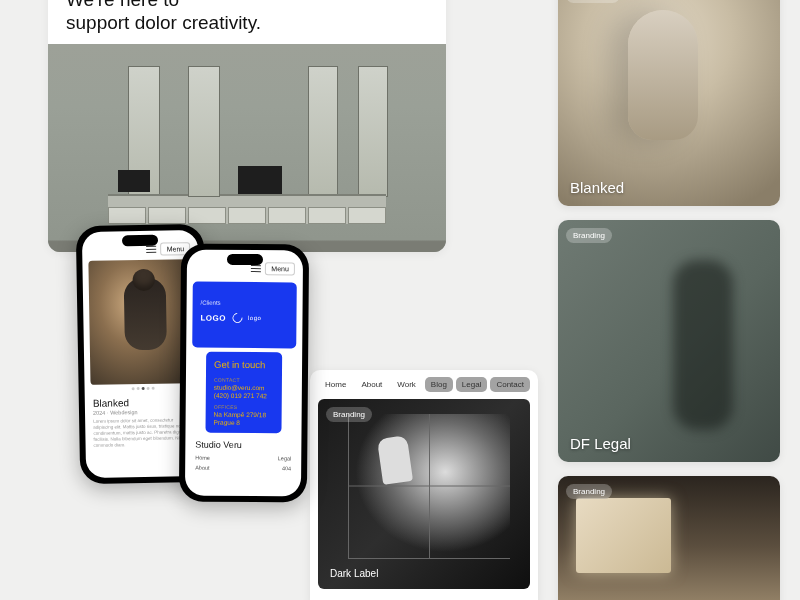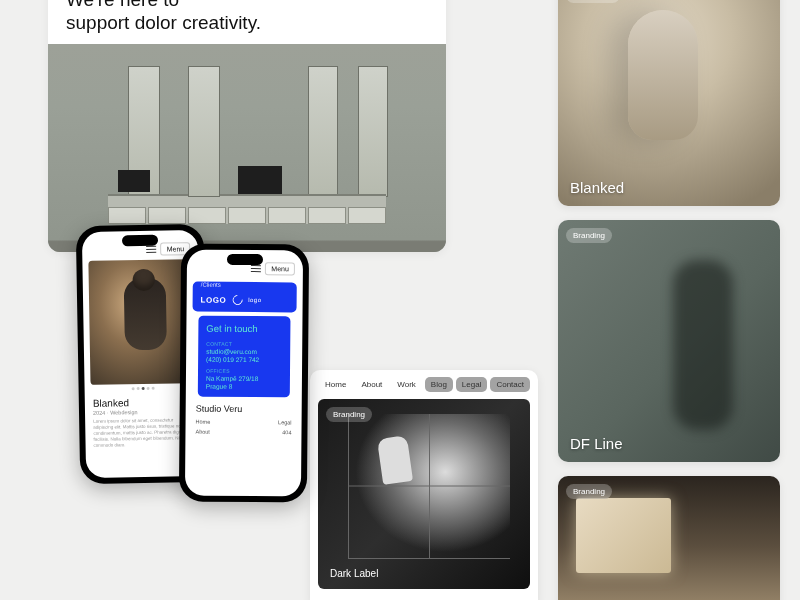--- a/index.html
+++ b/index.html
@@ -116,26 +116,26 @@
 .phone1 .img::after{content:"";position:absolute;left:44px;top:9px;width:22px;height:22px;
   background:#3b3128;border-radius:50%;box-shadow:inset 0 -5px 6px rgba(0,0,0,.4);}
 .phone1 .dots{display:flex;gap:2px;justify-content:center;padding:3px;}
 .phone1 .dots span{width:3px;height:3px;border-radius:50%;background:#ccc;}
 .phone1 .dots span.active{background:#555;}
 .phone1 .ptitle{font-size:10px;padding:4px 8px 0;font-weight:500;}
 .phone1 .meta{font-size:5.5px;color:#888;padding:1px 8px 3px;}
 .phone1 .copy{font-size:4.5px;color:#999;line-height:1.35;padding:0 8px;}
 
 .phone2 .bluecard{margin:3px 6px 0;border-radius:5px;background:#1838ef;color:#fff;
-  padding:0 8px;font-size:7px;}
+  padding:18px 8px;font-size:7px;}
 .phone2 .bluecard .sect{font-size:6px;opacity:.85;margin-bottom:4px;}
 .phone2 .bluecard .logos{display:flex;gap:6px;align-items:center;height:16px;margin-bottom:4px;}
 .phone2 .bluecard .logos span{font-size:8px;font-weight:700;letter-spacing:.5px;}
 .phone2 .bluecard .logos .spiral{width:10px;height:10px;border:1.4px solid #fff;border-radius:50%;border-top-color:transparent;transform:rotate(40deg);}
-.phone2 .bluecard2{margin:4px 12px 0;border-radius:5px;background:#1838ef;color:#5eead4;padding:7px 8px;}
+.phone2 .bluecard2{margin:4px 20px 0;border-radius:5px;background:#1838ef;color:#eab308;padding:7px 8px;}
 .phone2 .bluecard2 h4{font-size:9.5px;font-weight:400;margin-bottom:7px;}
 .phone2 .bluecard2 .lbl{font-size:5px;opacity:.7;text-transform:uppercase;letter-spacing:.3px;margin-top:5px;}
 .phone2 .bluecard2 .val{font-size:6.5px;margin-top:1px;}
 .phone2 .studio{font-size:9px;padding:7px 10px 3px;}
 .phone2 .footer{display:flex;justify-content:space-between;font-size:5.5px;color:#555;padding:2px 10px;}
 </style>
 </head>
 <body>
 
 <div class="card-top">
@@ -159,21 +159,21 @@
     </div>
   </div>
 </div>
 
 <div class="rcard rc-blanked">
   <span class="badge">Webdesign</span>
   <span class="title">Blanked</span>
 </div>
 <div class="rcard rc-dfline">
   <span class="badge">Branding</span>
-  <span class="title">DF Line</span>
+  <span class="title">DF Legal</span>
 </div>
 <div class="rcard rc-web">
   <span class="badge">Branding</span>
 </div>
 
 <div class="browser">
   <div class="nav">
     <a class="plain">Home</a>
     <a class="plain">About</a>
     <a class="plain">Work</a>

